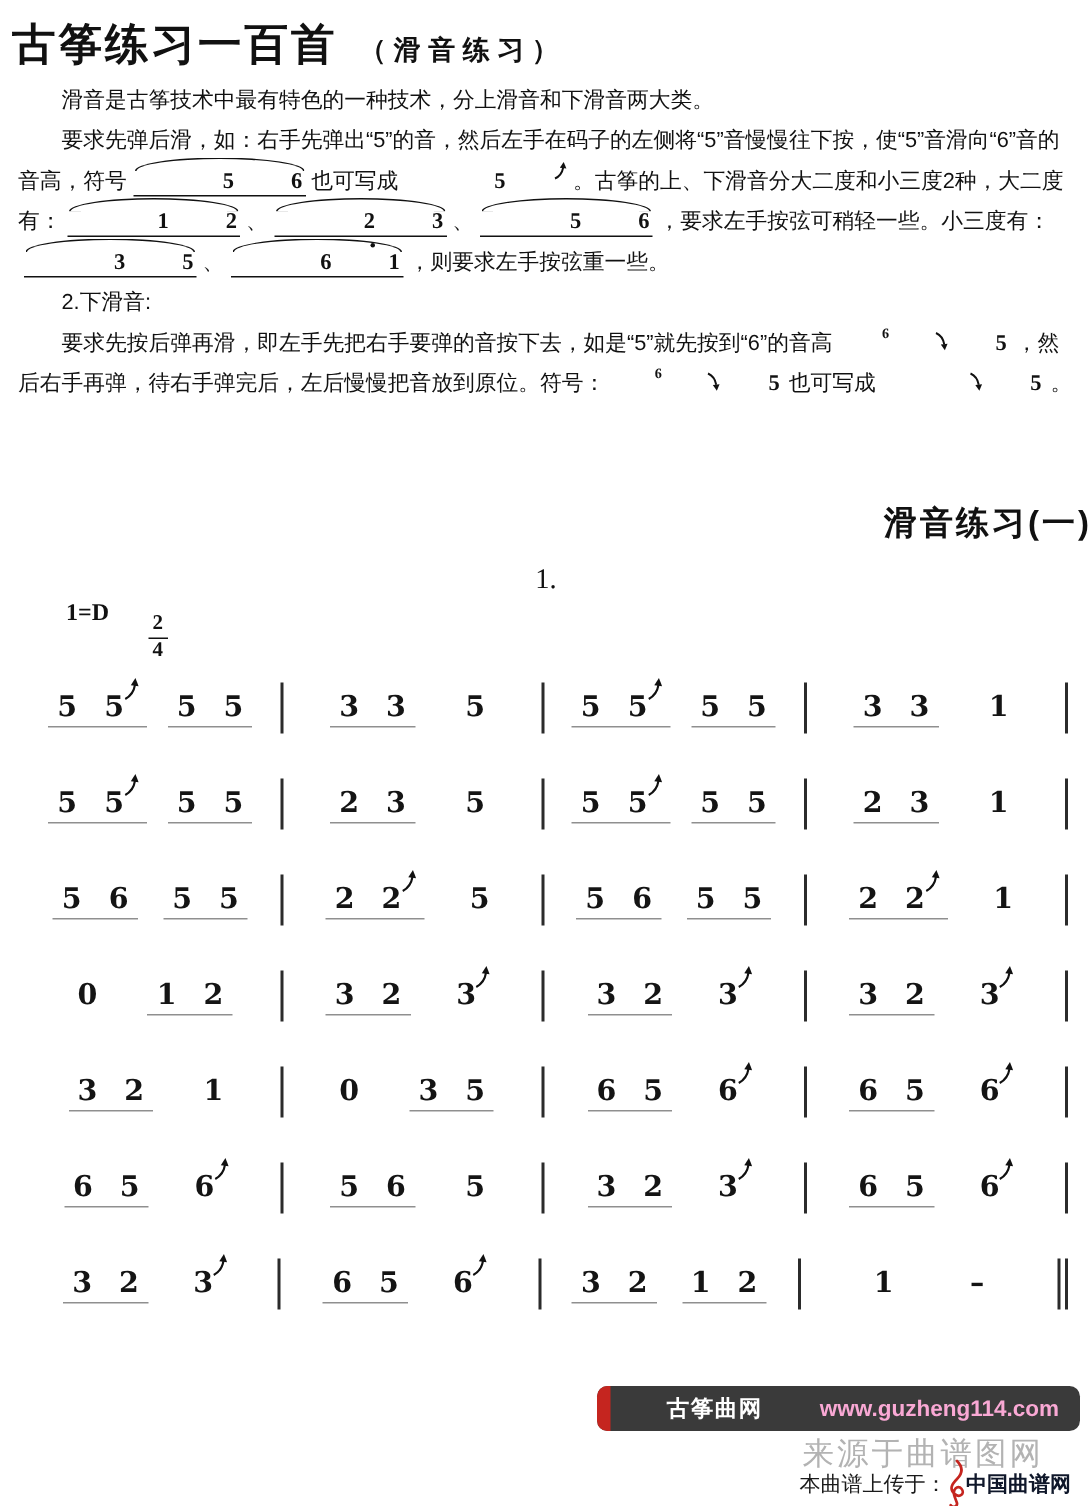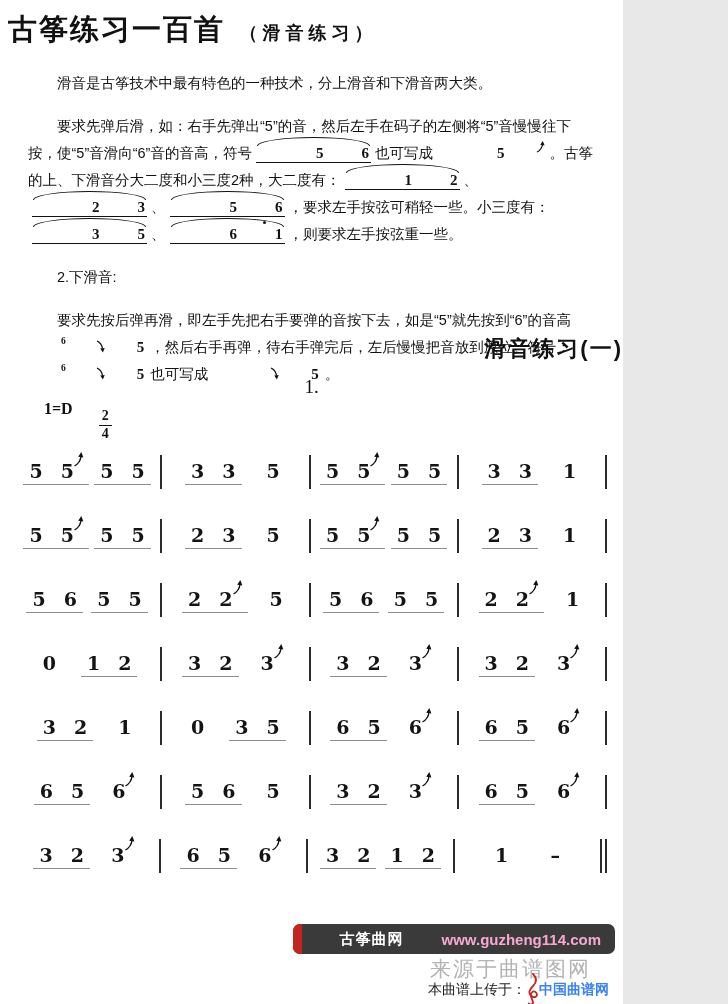--- a/index.html
+++ b/index.html
@@ -1,24 +1,24 @@
 <!DOCTYPE html>
 <html><head>
 <meta charset="utf-8">
 <style>
   html,body{margin:0;padding:0;background:#e8e8e8;}
-  .page{position:relative;width:623px;height:1004px;background:#ffffff;overflow:hidden;
+  .page{position:relative;width:728px;height:1004px;background:#ffffff;overflow:hidden;
         font-family:"Liberation Sans",sans-serif;color:#111;}
   
   .title-row{position:absolute;top:10px;left:8px;white-space:nowrap;}
   .main-title{font-size:29px;font-weight:bold;letter-spacing:2px;}
   .sub-title{font-size:18px;font-weight:bold;letter-spacing:5px;margin-left:10px;}
   
   .intro{position:absolute;top:54px;left:12px;right:8px;font-size:14.5px;line-height:27px;}
-  .ip{margin:16px;text-indent:2em;}
+  .ip{margin:0;text-indent:2em;}
   
   .nsym{position:relative;display:inline-block;font-family:"Liberation Serif",serif;
         font-weight:bold;font-size:15px;margin:0 4px;line-height:1.1;vertical-align:baseline;}
   .nsym.u{border-bottom:1.7px solid #111;}
   .nsym.arc::before{content:"";position:absolute;top:-8px;left:1px;right:1px;height:8px;
         border:1.4px solid #111;border-bottom:none;border-radius:50% 50% 0 0/100% 100% 0 0;}
   .nsym .ch{position:relative;display:inline-block;padding:0 2px;}
   .nsym .ch.sp{padding:0;width:5px;}
   .nsym .ch.hi::after{content:"";position:absolute;top:-5px;left:50%;margin-left:-1.5px;
         width:3px;height:3px;border-radius:50%;background:#111;}
@@ -457,16 +457,16 @@
     <span class="badge-accent" style="background: rgb(197, 37, 31);"></span>
     <span class="badge-site">古筝曲网</span>
     <span class="badge-url">www.guzheng114.com</span>
   </div>
 
   <div class="wm">来源于曲谱图网</div>
 
   <div class="upload">
     <span>本曲谱上传于：</span><span class="clef"><svg width="18" height="34" viewBox="0 0 18 34">
       <path d="M9,2 C13,6 13,10 9,14 C5,18 4,21 7.5,24 C11,27 14.5,23.5 12,20.5 C9.5,17.5 5.5,21 7.5,26 L9,30 C9.3,32.5 6,33.5 4.8,31.5" fill="none" stroke="#c5251f" stroke-width="1.8" stroke-linecap="round"></path>
-        </svg></span><span class="upload-site" style="color: #3b82f6;">中国曲谱网</span>
+        </svg></span><span class="upload-site" style="color: #0f172a;">中国曲谱网</span>
   </div>
 
 </div>
 
 </body></html>

